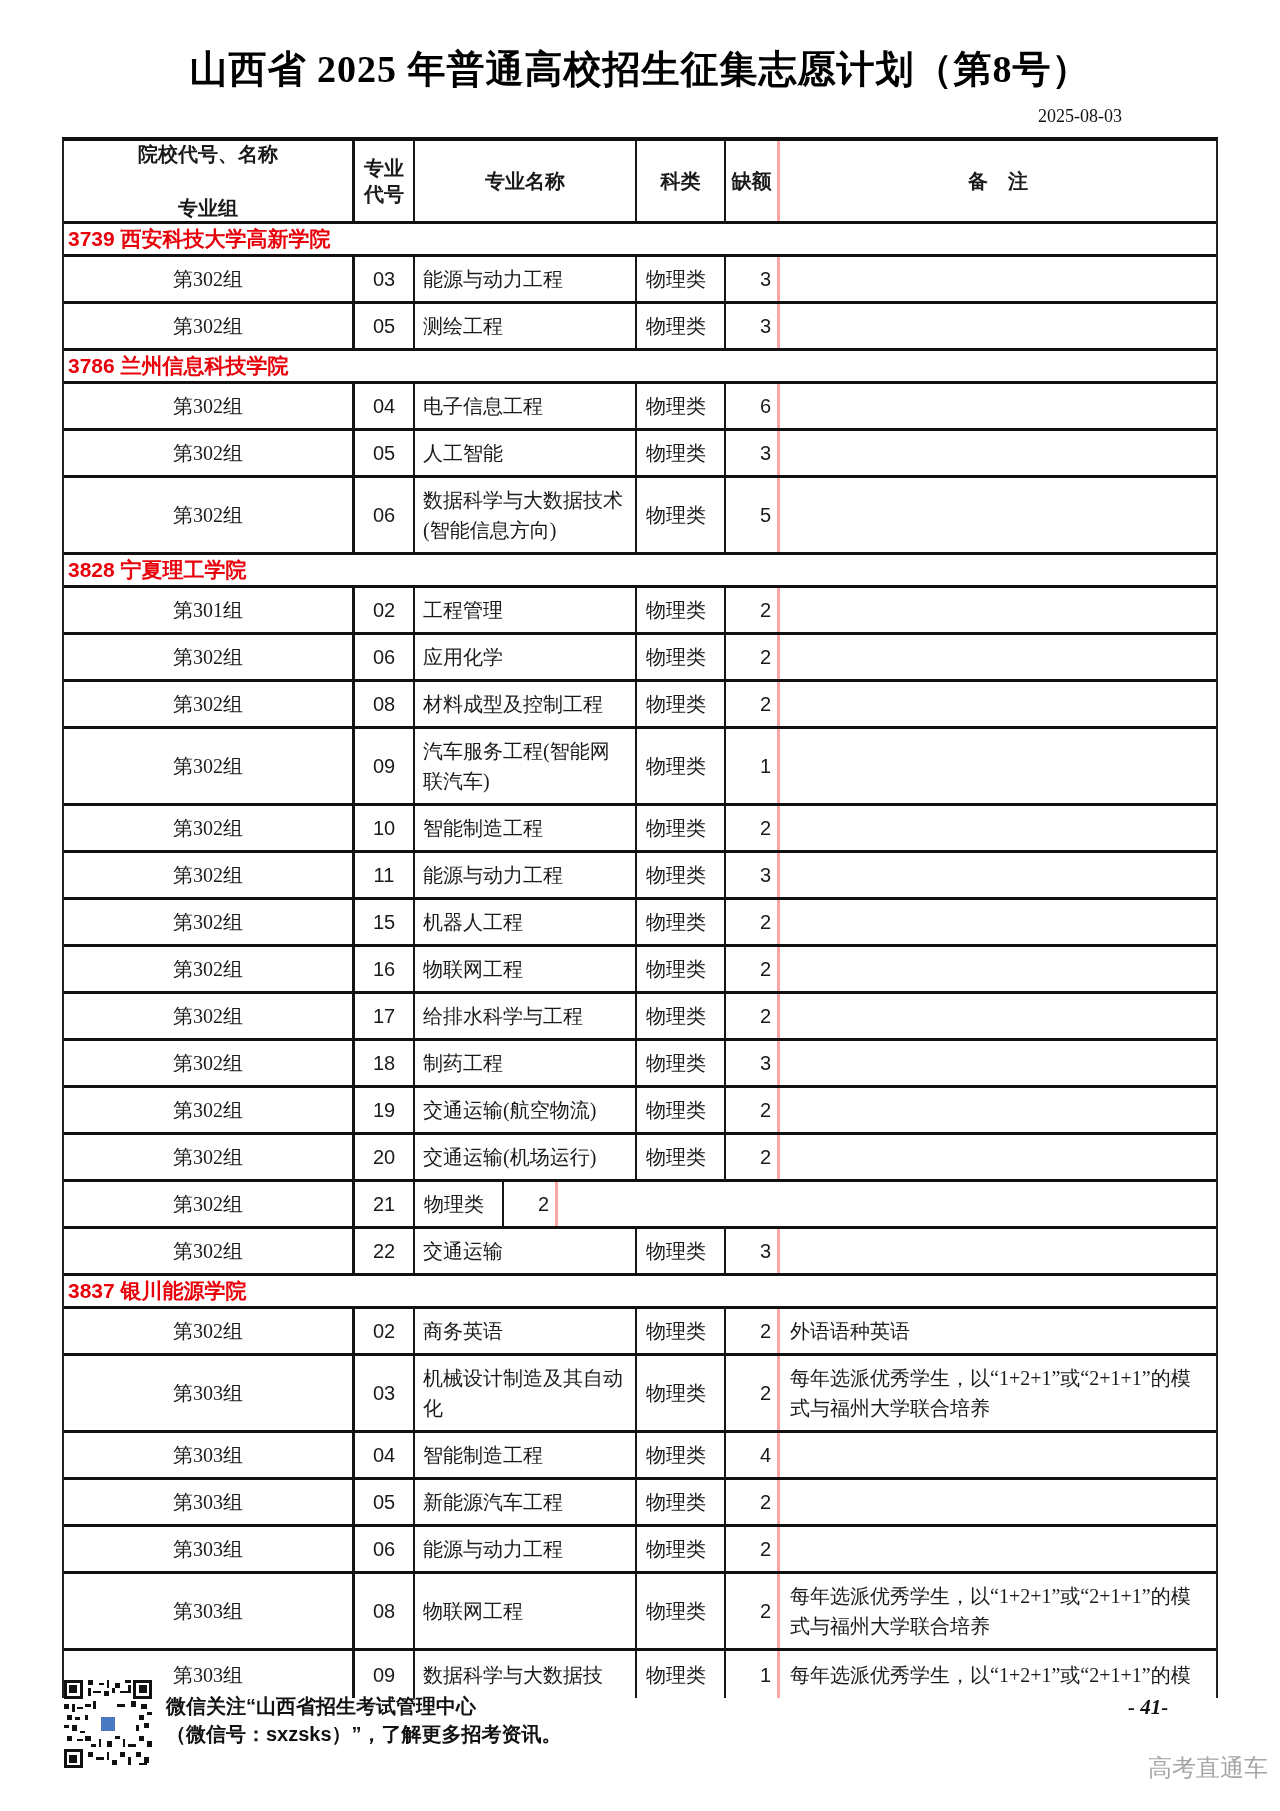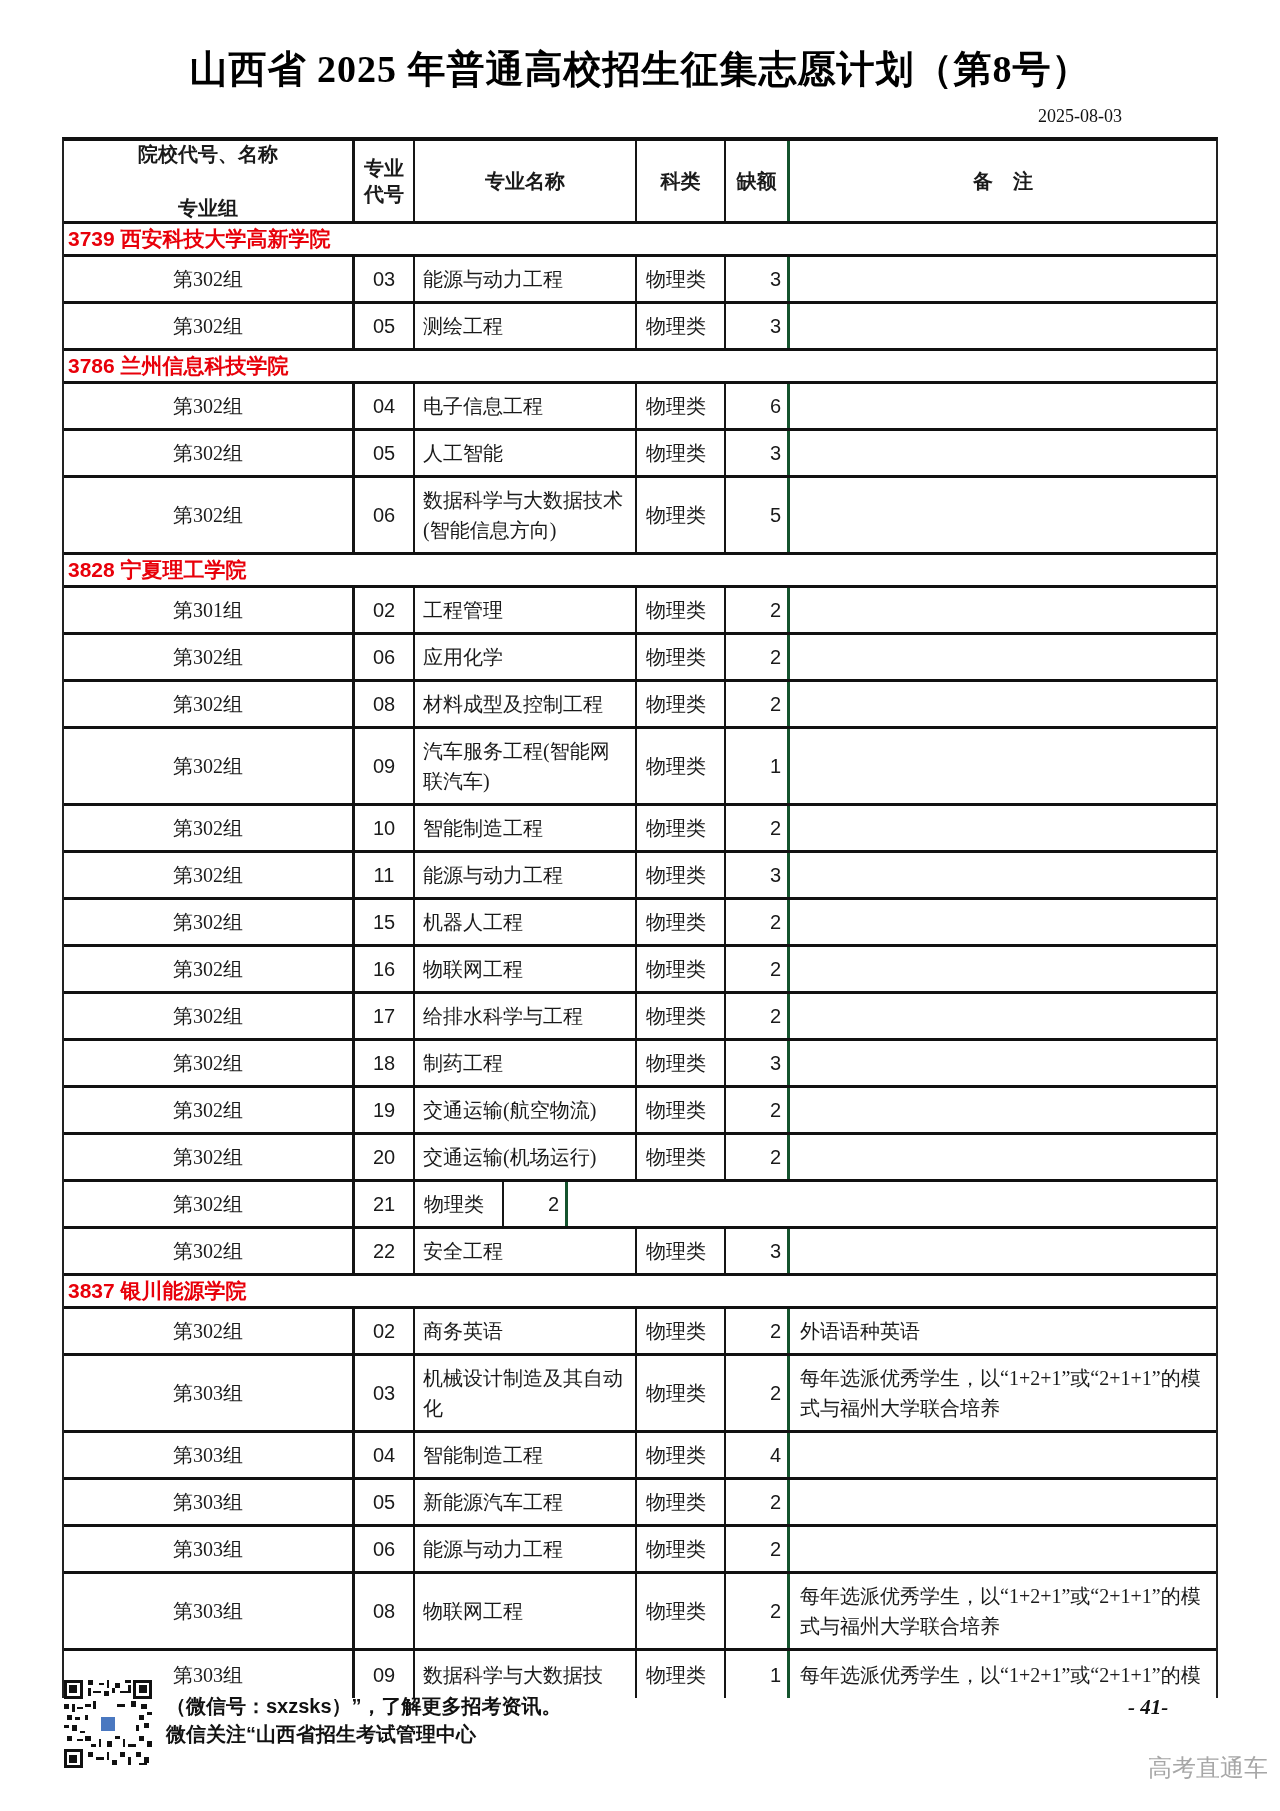--- a/index.html
+++ b/index.html
@@ -21,21 +21,21 @@
   .hrow{min-height:55px;font-family:"Liberation Sans","DejaVu Sans",sans-serif;font-weight:bold;}
   .hcell{display:flex;flex-direction:column;justify-content:center;align-items:center;
          font-size:20px;line-height:26px;box-sizing:border-box;}
   .row{min-height:44px;}
   .cell{display:flex;align-items:center;padding:7px 8px;line-height:30px;font-size:20px;
         box-sizing:border-box;}
   .c1{width:291px;border-right:3px solid #151515;gap:28px;}
   .c2{width:60px;border-right:2px solid #151515;}
   .c3{width:222px;border-right:2px solid #151515;}
   .c4{width:89px;border-right:2px solid #151515;}
-  .c5{width:64px;border-right:3px solid #14532d;text-align:center;}
+  .c5{width:54px;border-right:3px solid #fca5a5;text-align:center;}
   .c6{flex:1;}
   .cell.c1{justify-content:center;}
   .cell.c2{justify-content:center;font-family:"Liberation Sans","DejaVu Sans",sans-serif;}
   .cell.c4{padding-left:9px;}
   .cell.c5{justify-content:flex-end;padding-right:6px;font-family:"Liberation Sans","DejaVu Sans",sans-serif;}
   .cell.c6{padding:7px 10px;}
   .row.clip{height:47px;overflow:hidden;border-bottom:none;}
   .row.clip .cell{white-space:nowrap;overflow:hidden;}
 
   .qr{position:absolute;left:64px;top:1680px;width:88px;height:88px;}
@@ -221,21 +221,21 @@
         <div class="row">
           <div class="cell c1">第302组</div>
           <div class="cell c2">21</div>
           <div class="cell c4">物理类</div>
           <div class="cell c5">2</div>
           <div class="cell c6"></div>
         </div>
         <div class="row">
           <div class="cell c1">第302组</div>
           <div class="cell c2">22</div>
-          <div class="cell c3">安全工程</div>
+          <div class="cell c3">交通运输</div>
           <div class="cell c4">物理类</div>
           <div class="cell c5">3</div>
           <div class="cell c6"></div>
         </div>
         <div class="school-row">3837 银川能源学院</div>
         <div class="row">
           <div class="cell c1">第302组</div>
           <div class="cell c2">02</div>
           <div class="cell c3">商务英语</div>
           <div class="cell c4">物理类</div>
@@ -357,20 +357,20 @@
     <g fill="#111111">
         <rect x="2" y="2" width="3" height="3"></rect>
         <rect x="28" y="2" width="3" height="3"></rect>
         <rect x="2" y="28" width="3" height="3"></rect>
       </g>
     <rect x="13" y="13" width="7" height="7" fill="#ffffff"></rect>
     <rect x="14" y="14" width="5" height="5" fill="#4a78c0"></rect>
   </svg>
 
   <div class="footer-note">
+    <div>微信关注“山西省招生考试管理中心</div>
     <div>（微信号：sxzsks）”，了解更多招考资讯。</div>
-    <div>微信关注“山西省招生考试管理中心</div>
   </div>
 
   <div class="page-number">- 41-</div>
   <div class="watermark">高考直通车</div>
 
 </div>
 
 </body></html>

